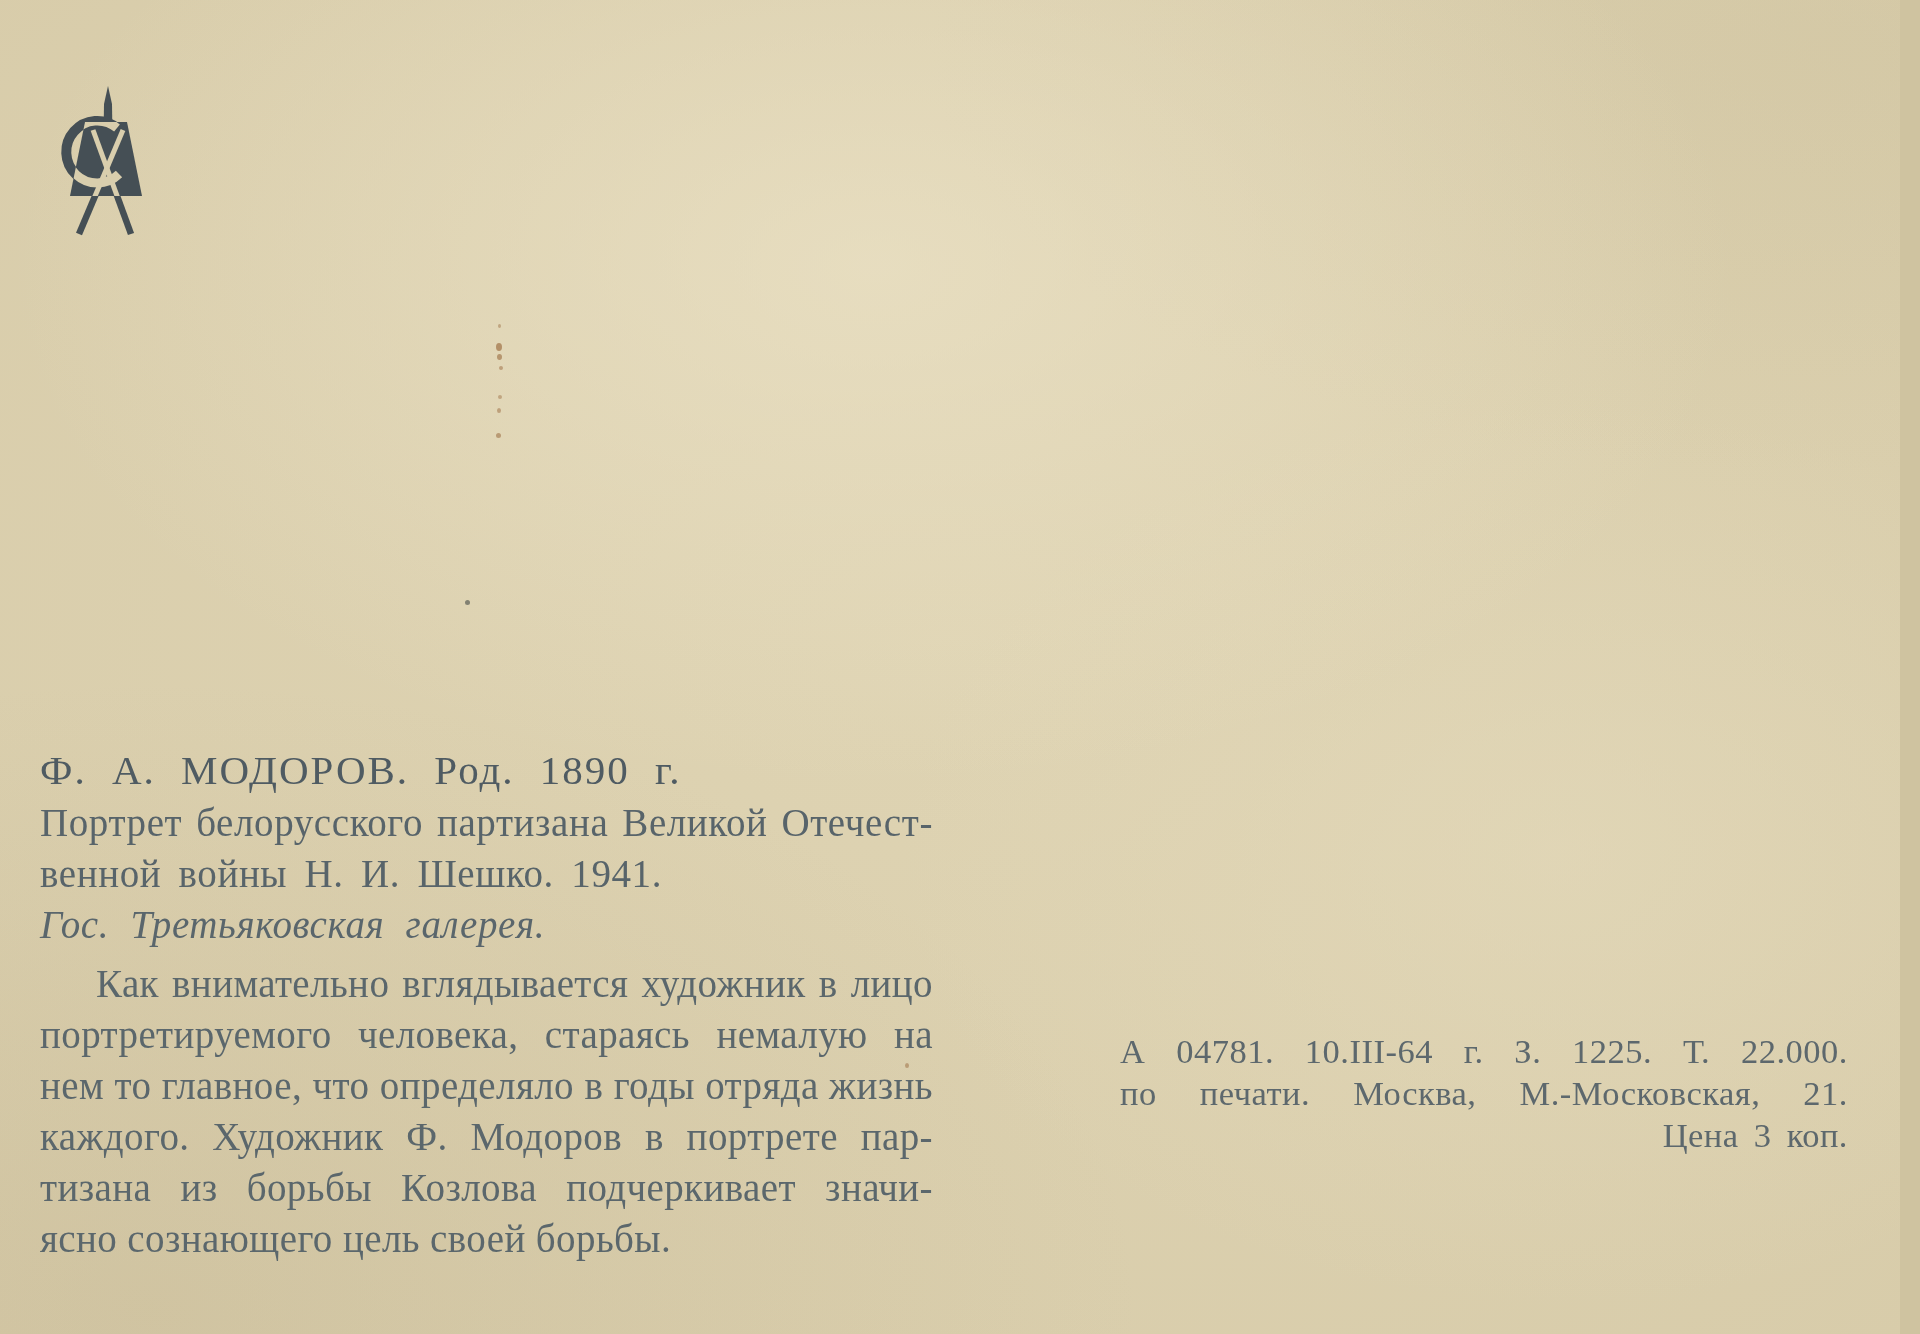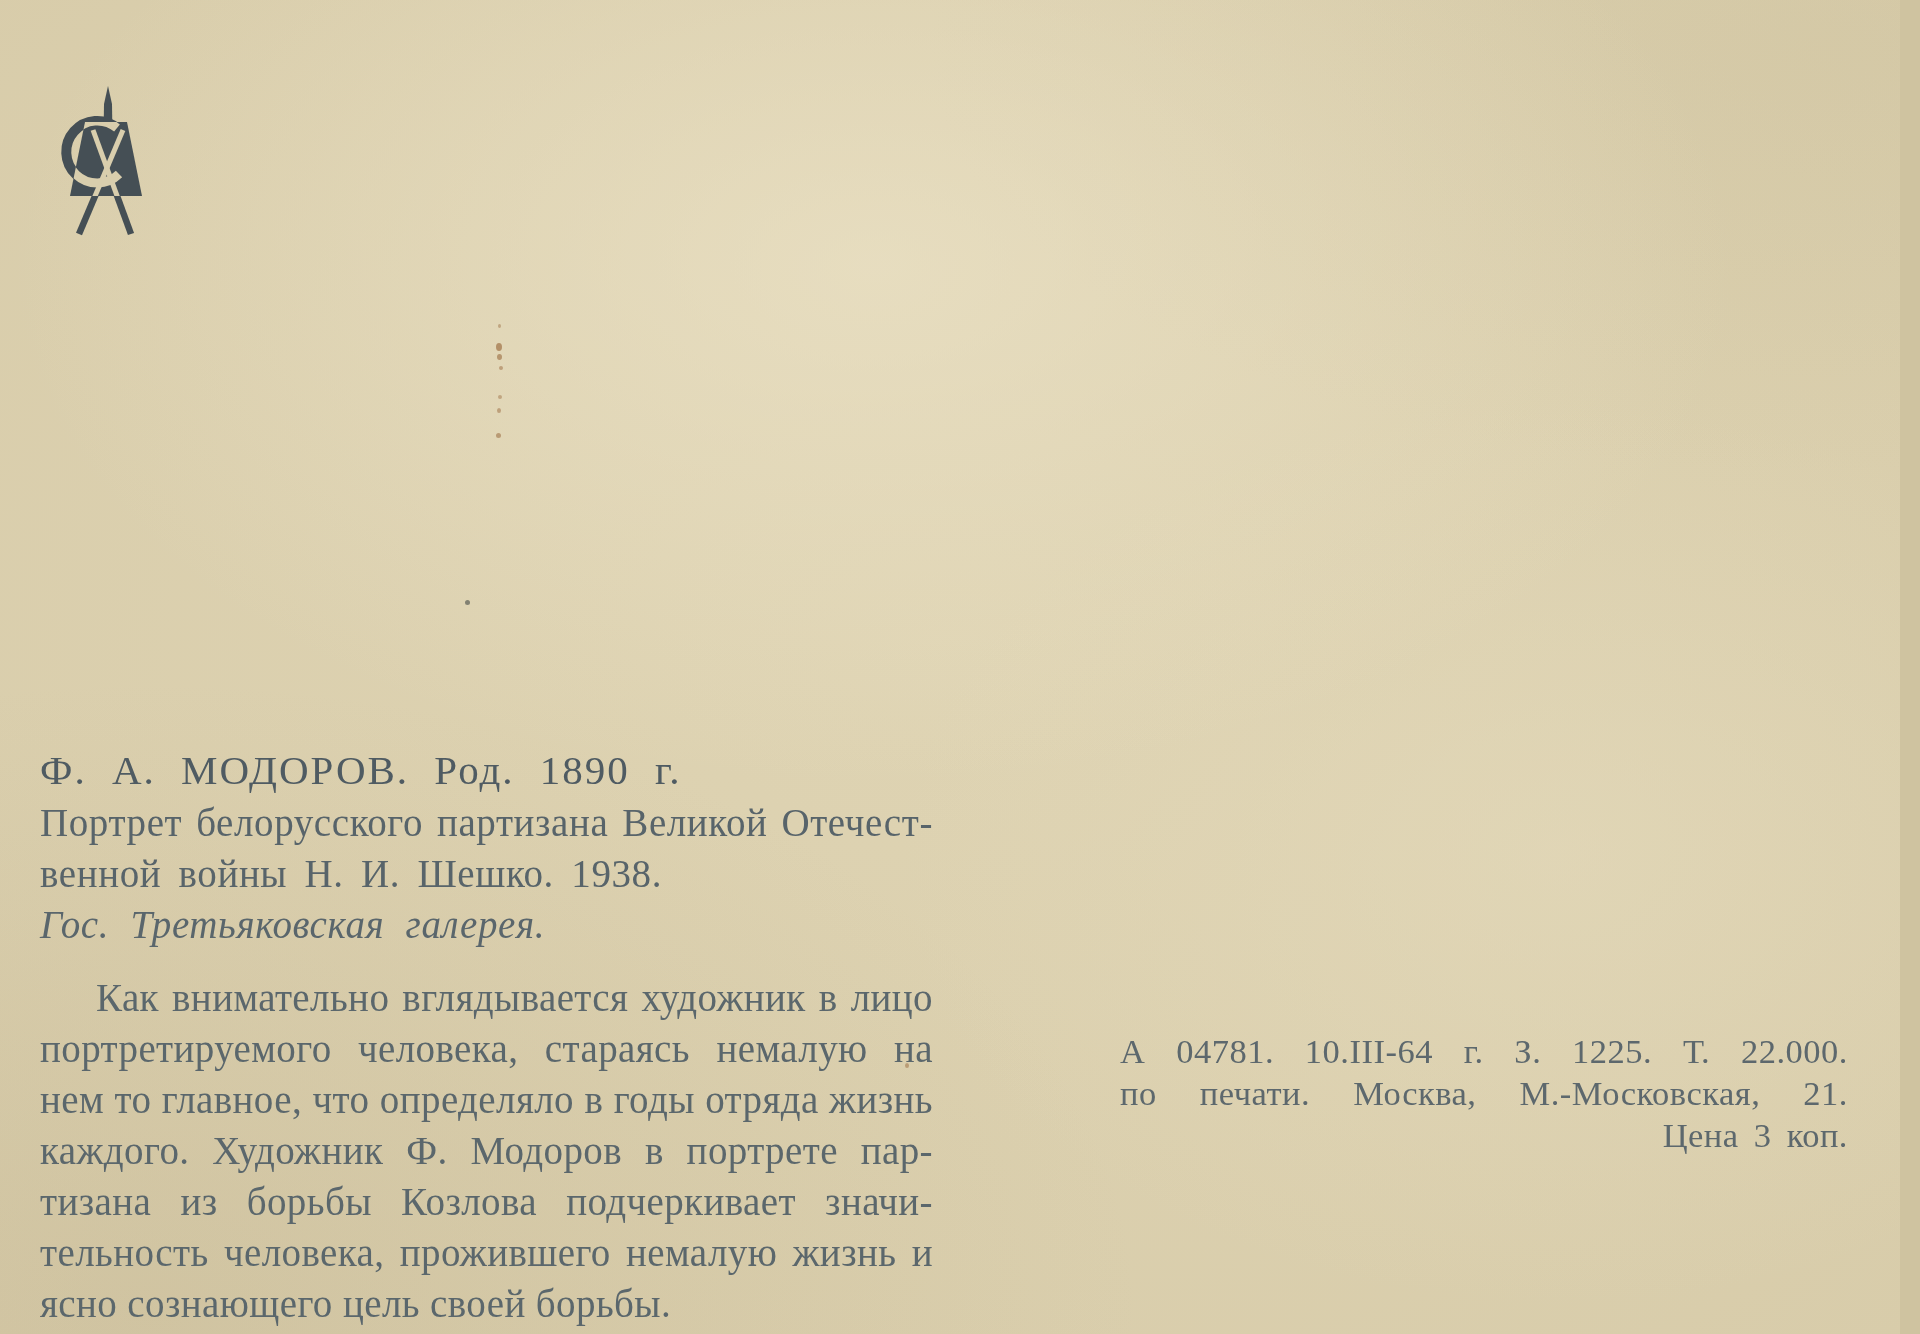--- a/index.html
+++ b/index.html
@@ -37,21 +37,21 @@
     white-space: nowrap;
   }
   .caption .cap-line {
     font-size: 39px; line-height: 51px;
     letter-spacing: 0.6px;
   }
   .just { text-align: justify; text-align-last: justify; }
   .caption .work2 { word-spacing: 7px; }
   .caption .collection { font-style: italic; word-spacing: 11px; color: #5a666c; }
 
-  .para { margin-top: 22px; }
+  .para { margin-top: 8px; }
   .para .p-line {
     font-size: 39px; line-height: 51px;
     letter-spacing: 0.4px;
     color: #5b676c;
   }
   .para .p-line.first { padding-left: 56px; }
   .para .p-line.last { text-align-last: left; }
 
   
   .imprint {
@@ -93,30 +93,29 @@
     <g clip-path="url(#trap)">
       <path d="M60,42 A31,31 0 1 0 62,88" fill="none" stroke="#d9cead" stroke-width="9"></path>
       <line x1="66" y1="44" x2="22" y2="148" stroke="#d9cead" stroke-width="5"></line>
       <line x1="36" y1="44" x2="74" y2="148" stroke="#d9cead" stroke-width="5"></line>
     </g>
   </svg>
 
   <div class="caption">
     <div class="title">Ф. А. МОДОРОВ. Род. 1890 г.</div>
     <div class="cap-line just">Портрет белорусского партизана Великой Отечест-</div>
-    <div class="cap-line work2">венной войны Н. И. Шешко. 1938.</div>
+    <div class="cap-line work2">венной войны Н. И. Шешко. 1941.</div>
     <div class="cap-line collection">Гос. Третьяковская галерея.</div>
 
     <div class="para">
       <div class="p-line first just">Как внимательно вглядывается художник в лицо</div>
       <div class="p-line just">портретируемого человека, стараясь немалую на</div>
       <div class="p-line just">нем то главное, что определяло в годы отряда жизнь</div>
       <div class="p-line just">каждого. Художник Ф. Модоров в портрете пар-</div>
       <div class="p-line just">тизана из борьбы Козлова подчеркивает значи-</div>
-      <div class="p-line just">тельность человека, прожившего немалую жизнь и</div>
       <div class="p-line last">ясно сознающего цель своей борьбы.</div>
     </div>
   </div>
 
   <div class="imprint">
     <div class="i-line just">А 04781. 10.III-64 г. З. 1225. Т. 22.000.</div>
     <div class="i-line just">по печати. Москва, М.-Московская, 21.</div>
     <div class="i-line price">Цена 3 коп.</div>
   </div>
 

